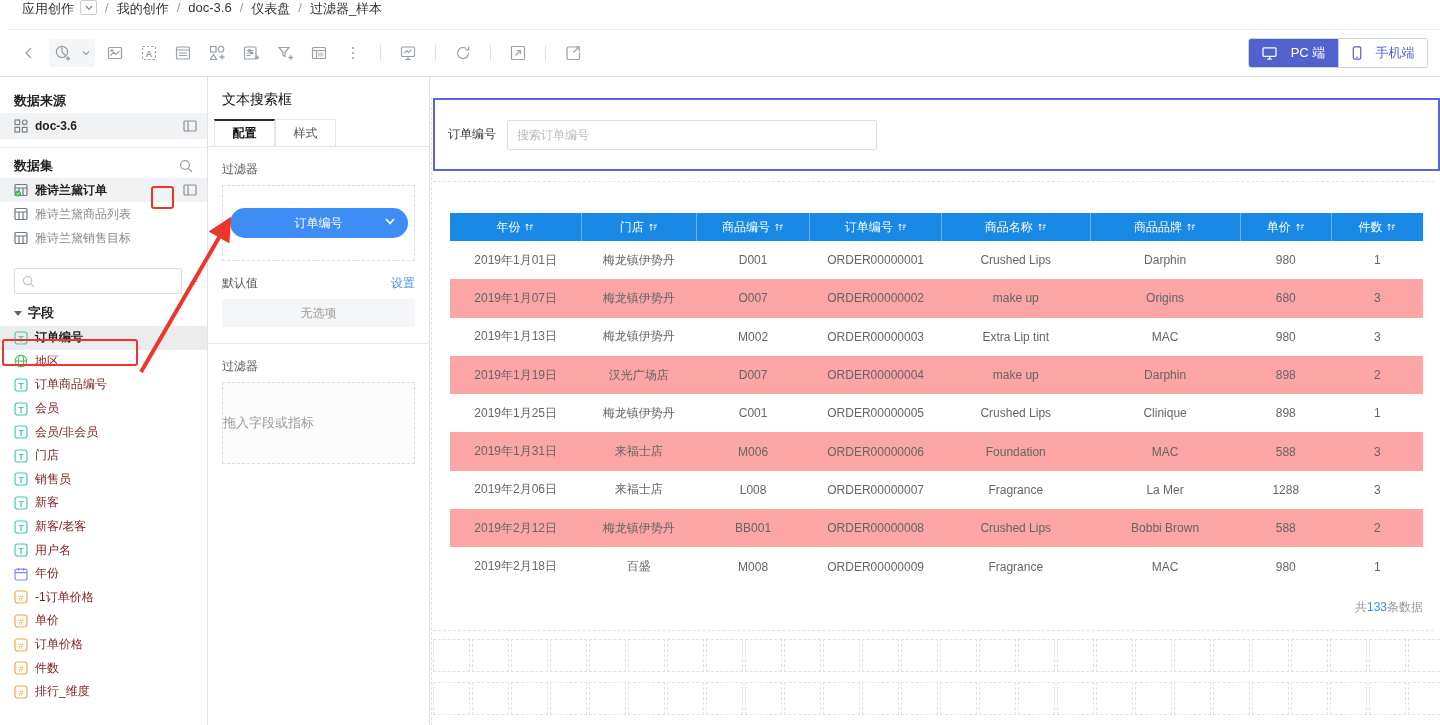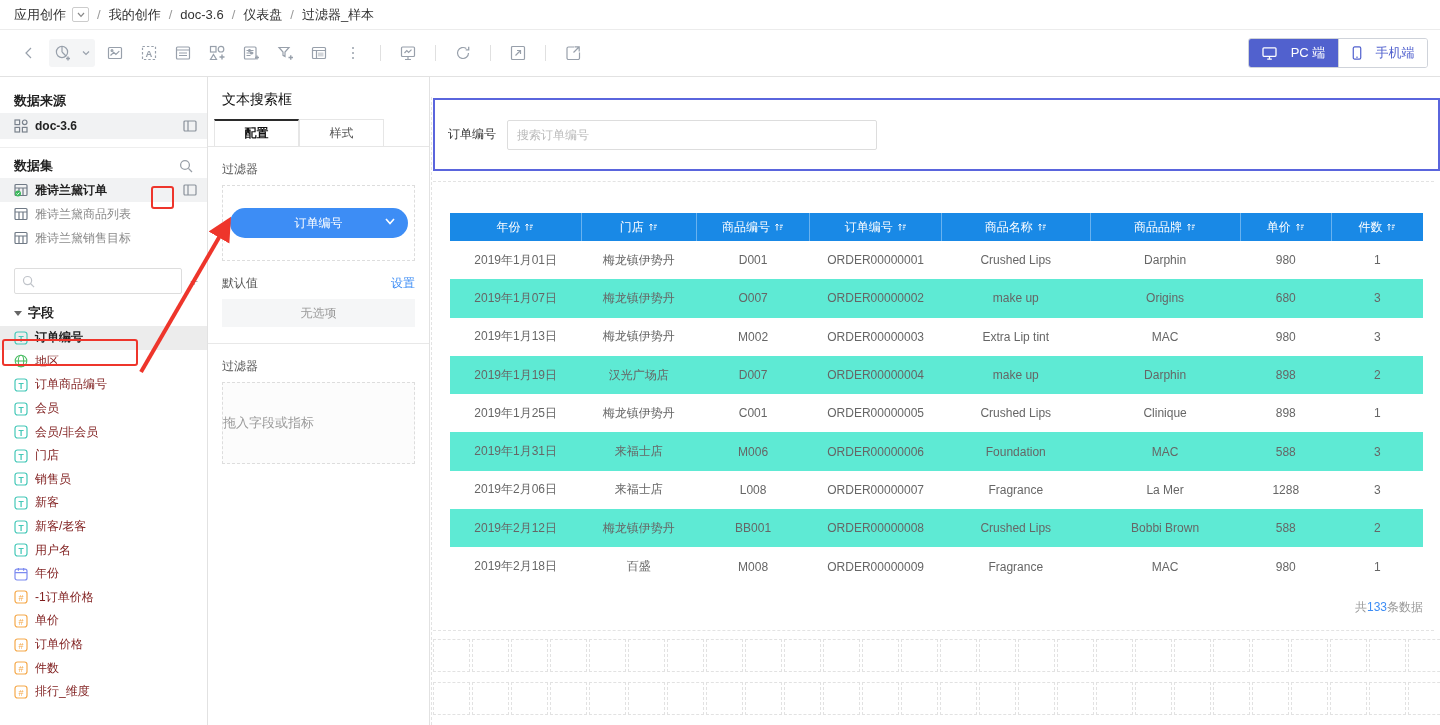--- a/index.html
+++ b/index.html
@@ -1,22 +1,22 @@
 <!DOCTYPE html>
 <html><head>
 <meta charset="utf-8">
 <style>
   * { margin:0; padding:0; box-sizing:border-box; }
   html,body { width:1440px; height:725px; overflow:hidden; background:#fff;
     font-family:"Liberation Sans","DejaVu Sans",sans-serif; font-size:12px; color:#333; }
   svg { display:block; }
 
   
-  .breadcrumb-bar { height:30px; display:flex; align-items:center; padding:0 14px;
-    border-bottom:1px solid #ececec; font-size:13px; }
+  .breadcrumb-bar { height:30px; display:flex; padding:0 14px;
+    border-bottom:1px solid #ececec; font-size:13px;margin-left:8px; }
   .crumb { color:#333; cursor:pointer; }
   .crumb-sep { color:#999; margin:0 8px; }
   .crumb-dd { width:17px; height:15px; border:1px solid #ccc; border-radius:2px; margin-left:6px;
     display:inline-flex; align-items:center; justify-content:center; color:#888; }
 
   
   .toolbar { height:47px; display:flex; align-items:center; padding:0 12px;
     border-bottom:1px solid #e2e2e2; }
   .tb-left { display:flex; align-items:center; flex:1; }
   .tb-btn { width:28px; height:28px; display:flex; align-items:center; justify-content:center;
@@ -53,21 +53,21 @@
     border-top:5px solid #666; }
   .field-row { height:23.6px; display:flex; align-items:center; gap:7px; padding:0 14px;
     color:#7f1d1d; cursor:pointer; }
   .field-row.sel { background:#ececec; color:#222; font-weight:bold; }
   .f-ico { width:14px; height:14px; flex:0 0 14px; }
 
   
   .config { width:222px; border-right:1px solid #e2e2e2; padding:14px 14px 0; }
   .cfg-title { font-size:14px; font-weight:normal; color:#111; margin-bottom:10px; }
   .cfg-tabs { display:flex; margin:0 -14px; padding:0 0 0 6px; border-bottom:1px solid #e6e6e6; }
-  .cfg-tab { width:85px; height:27px; display:flex; align-items:center; justify-content:center;
+  .cfg-tab { width:61px; height:27px; display:flex; align-items:center; justify-content:center;
     font-size:12px; color:#555; border:1px solid #e6e6e6; border-bottom:none; background:#fff;
     cursor:pointer; }
   .cfg-tab.active { font-weight:bold; color:#111; border-top:2px solid #2b2b2b; margin-bottom:-1px; }
   .cfg-label { color:#555; margin:14px 0 7px; display:flex; justify-content:space-between; }
   .link-blue { color:#3d8df5; cursor:pointer; }
   .dash-box { border:1px dashed #ddd; }
   .pill-wrap { height:76px; display:flex; align-items:center; justify-content:center; }
   .pill { width:178px; height:30px; background:#3d8df5; color:#fff; border-radius:15px;
     display:flex; align-items:center; justify-content:center; position:relative; cursor:pointer; }
   .pill .chev { position:absolute; right:13px; top:10px; }
@@ -89,21 +89,21 @@
     font-family:"Liberation Sans","DejaVu Sans",sans-serif; }
   .sw-input::placeholder { color:#bbb; }
 
   .table-widget { position:absolute; left:3px; top:116px; width:1007px; padding:20px 17px 0; }
   table.data { width:100%; border-collapse:collapse; table-layout:fixed; }
   table.data th { background:#1989e6; color:#fff; font-weight:normal; font-size:12px; height:28px;
     border-right:1px solid rgba(255,255,255,.35); cursor:pointer; }
   table.data th:last-child { border-right:none; }
   .th-inner { display:flex; align-items:center; justify-content:center; gap:4px; }
   table.data td { height:38.3px; text-align:center; color:#666; font-size:12px; }
-  table.data tr.alt td { background:#5eead4; }
+  table.data tr.alt td { background:#fca5a5; }
   .tbl-footer { text-align:right; color:#999; margin-top:13px; font-size:12px; }
 
   .grid-row { position:absolute; left:3px; width:1012px; display:flex; gap:2px; height:33px; }
   .grid-cell { flex:1; border:1px dashed #e2e2e2; }
 
   
   .anno { position:absolute; border:2px solid #ee352b; border-radius:3px; pointer-events:none; z-index:40; }
   #arrow-layer { position:absolute; left:0; top:0; width:1440px; height:725px; pointer-events:none; z-index:41; }
 </style>
 </head>

